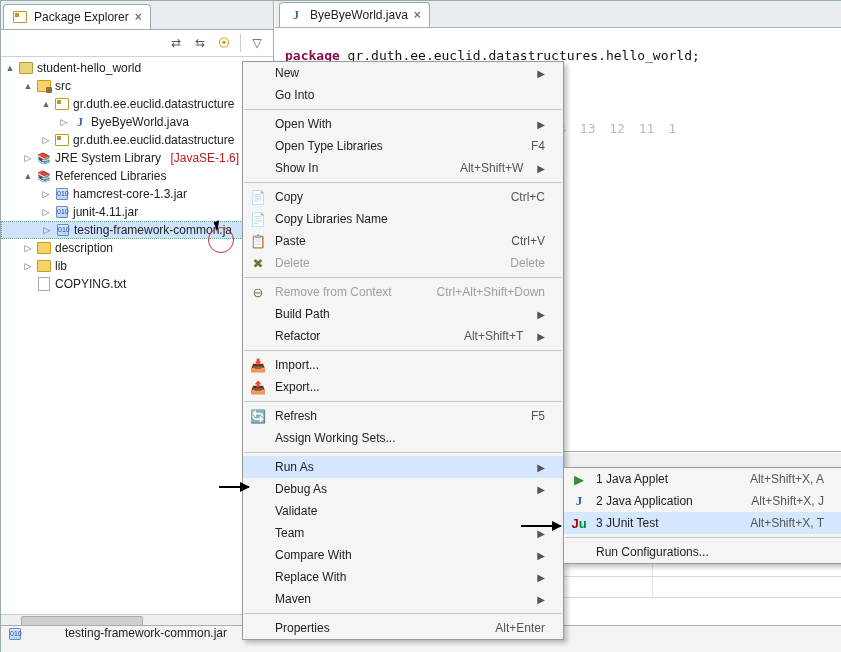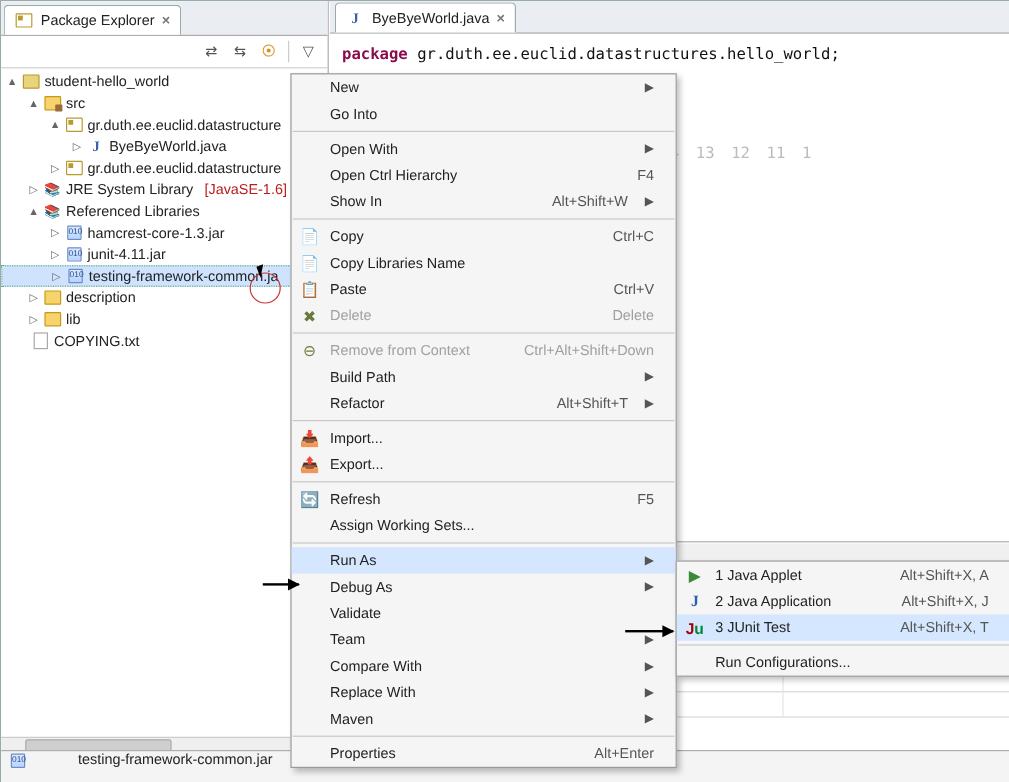--- a/index.html
+++ b/index.html
@@ -28,21 +28,21 @@
 .ic-lib::before{content:"📚";font-size:11px}
 .ic-jar{background:linear-gradient(#d8e8ff,#b8d4ff);border:1px solid #6a8cc7;width:12px;height:12px;border-radius:1px;box-sizing:border-box;color:#2a4a8a;font-size:7px;line-height:10px;text-align:center}
 .ic-jar::before{content:"010"}
 .ic-file{background:#fff;border:1px solid #aaa;width:10px;height:12px}
 .lbl-muted{color:#b91c1c}
 .scrollbar-h{position:absolute;left:0;right:0;bottom:0;height:18px;background:#efefef;border-top:1px solid #ccc;display:flex;align-items:center}
 .scrollbar-h .thumb{height:14px;background:#cfcfcf;border:1px solid #aaa;border-radius:2px;margin-left:20px;width:120px}
 
 .editor-area{position:absolute;left:274px;top:0;right:0;height:450px;border-bottom:1px solid #adadad}
 .editor-tabs{height:26px;background:#eaeef2;border-bottom:1px solid #adadad;display:flex;align-items:flex-end;padding-left:2px}
-.code{padding:10px 10px;font-family:Consolas,Menlo,monospace;font-size:13px;white-space:pre}
+.code{padding:20px 10px;font-family:Consolas,Menlo,monospace;font-size:13px;white-space:pre}
 .kw{color:#8a0c4d;font-weight:bold}
 .pkg{color:#111}
 .ruler{position:absolute;left:284px;top:120px;font-family:Consolas,monospace;color:#bbb;font-size:13px;letter-spacing:0px;word-spacing:6px}
 
 
 .menu{position:absolute;background:#f5f5f5;border:1px solid #9a9a9a;box-shadow:3px 3px 5px rgba(0,0,0,.25)}
 .menu-row{height:22px;display:flex;align-items:center;padding:0 18px 0 6px;gap:8px;color:#222}
 .menu-row.disabled{color:#a0a0a0}
 .menu-row.hi{background:#d4e7ff}
 .menu-icon{width:18px;height:18px;display:flex;align-items:center;justify-content:center;color:#6a7a3a;font-size:13px}
@@ -157,21 +157,21 @@
           </span>
           <span>description</span>
         </div>
       <div class="tree-row" style="padding-left:22px">
           <span class="tw">▷</span>
           <span class="ic">
             <span class="ic-folder"></span>
           </span>
           <span>lib</span>
         </div>
-      <div class="tree-row" style="padding-left:12px">
+      <div class="tree-row" style="padding-left:22px">
           <span class="tw"></span>
           <span class="ic">
             <span class="ic-file"></span>
           </span>
           <span>COPYING.txt</span>
         </div>
     </div>
     <div class="scrollbar-h">
         <div class="thumb"></div>
       </div>
@@ -244,21 +244,21 @@
         <span class="menu-label">Go Into</span>
       </div>
       <div class="menu-sep"></div>
       <div class="menu-row en">
         <span class="menu-icon"></span>
         <span class="menu-label">Open With</span>
         <span class="menu-arrow">▶</span>
       </div>
       <div class="menu-row en">
         <span class="menu-icon"></span>
-        <span class="menu-label">Open Ctrl Hierarchy</span>
+        <span class="menu-label">Open Type Libraries</span>
         <span class="menu-sc">F4</span>
       </div>
       <div class="menu-row en">
         <span class="menu-icon"></span>
         <span class="menu-label">Show In</span>
         <span class="menu-sc">Alt+Shift+W</span>
         <span class="menu-arrow">▶</span>
       </div>
       <div class="menu-sep"></div>
       <div class="menu-row en">

